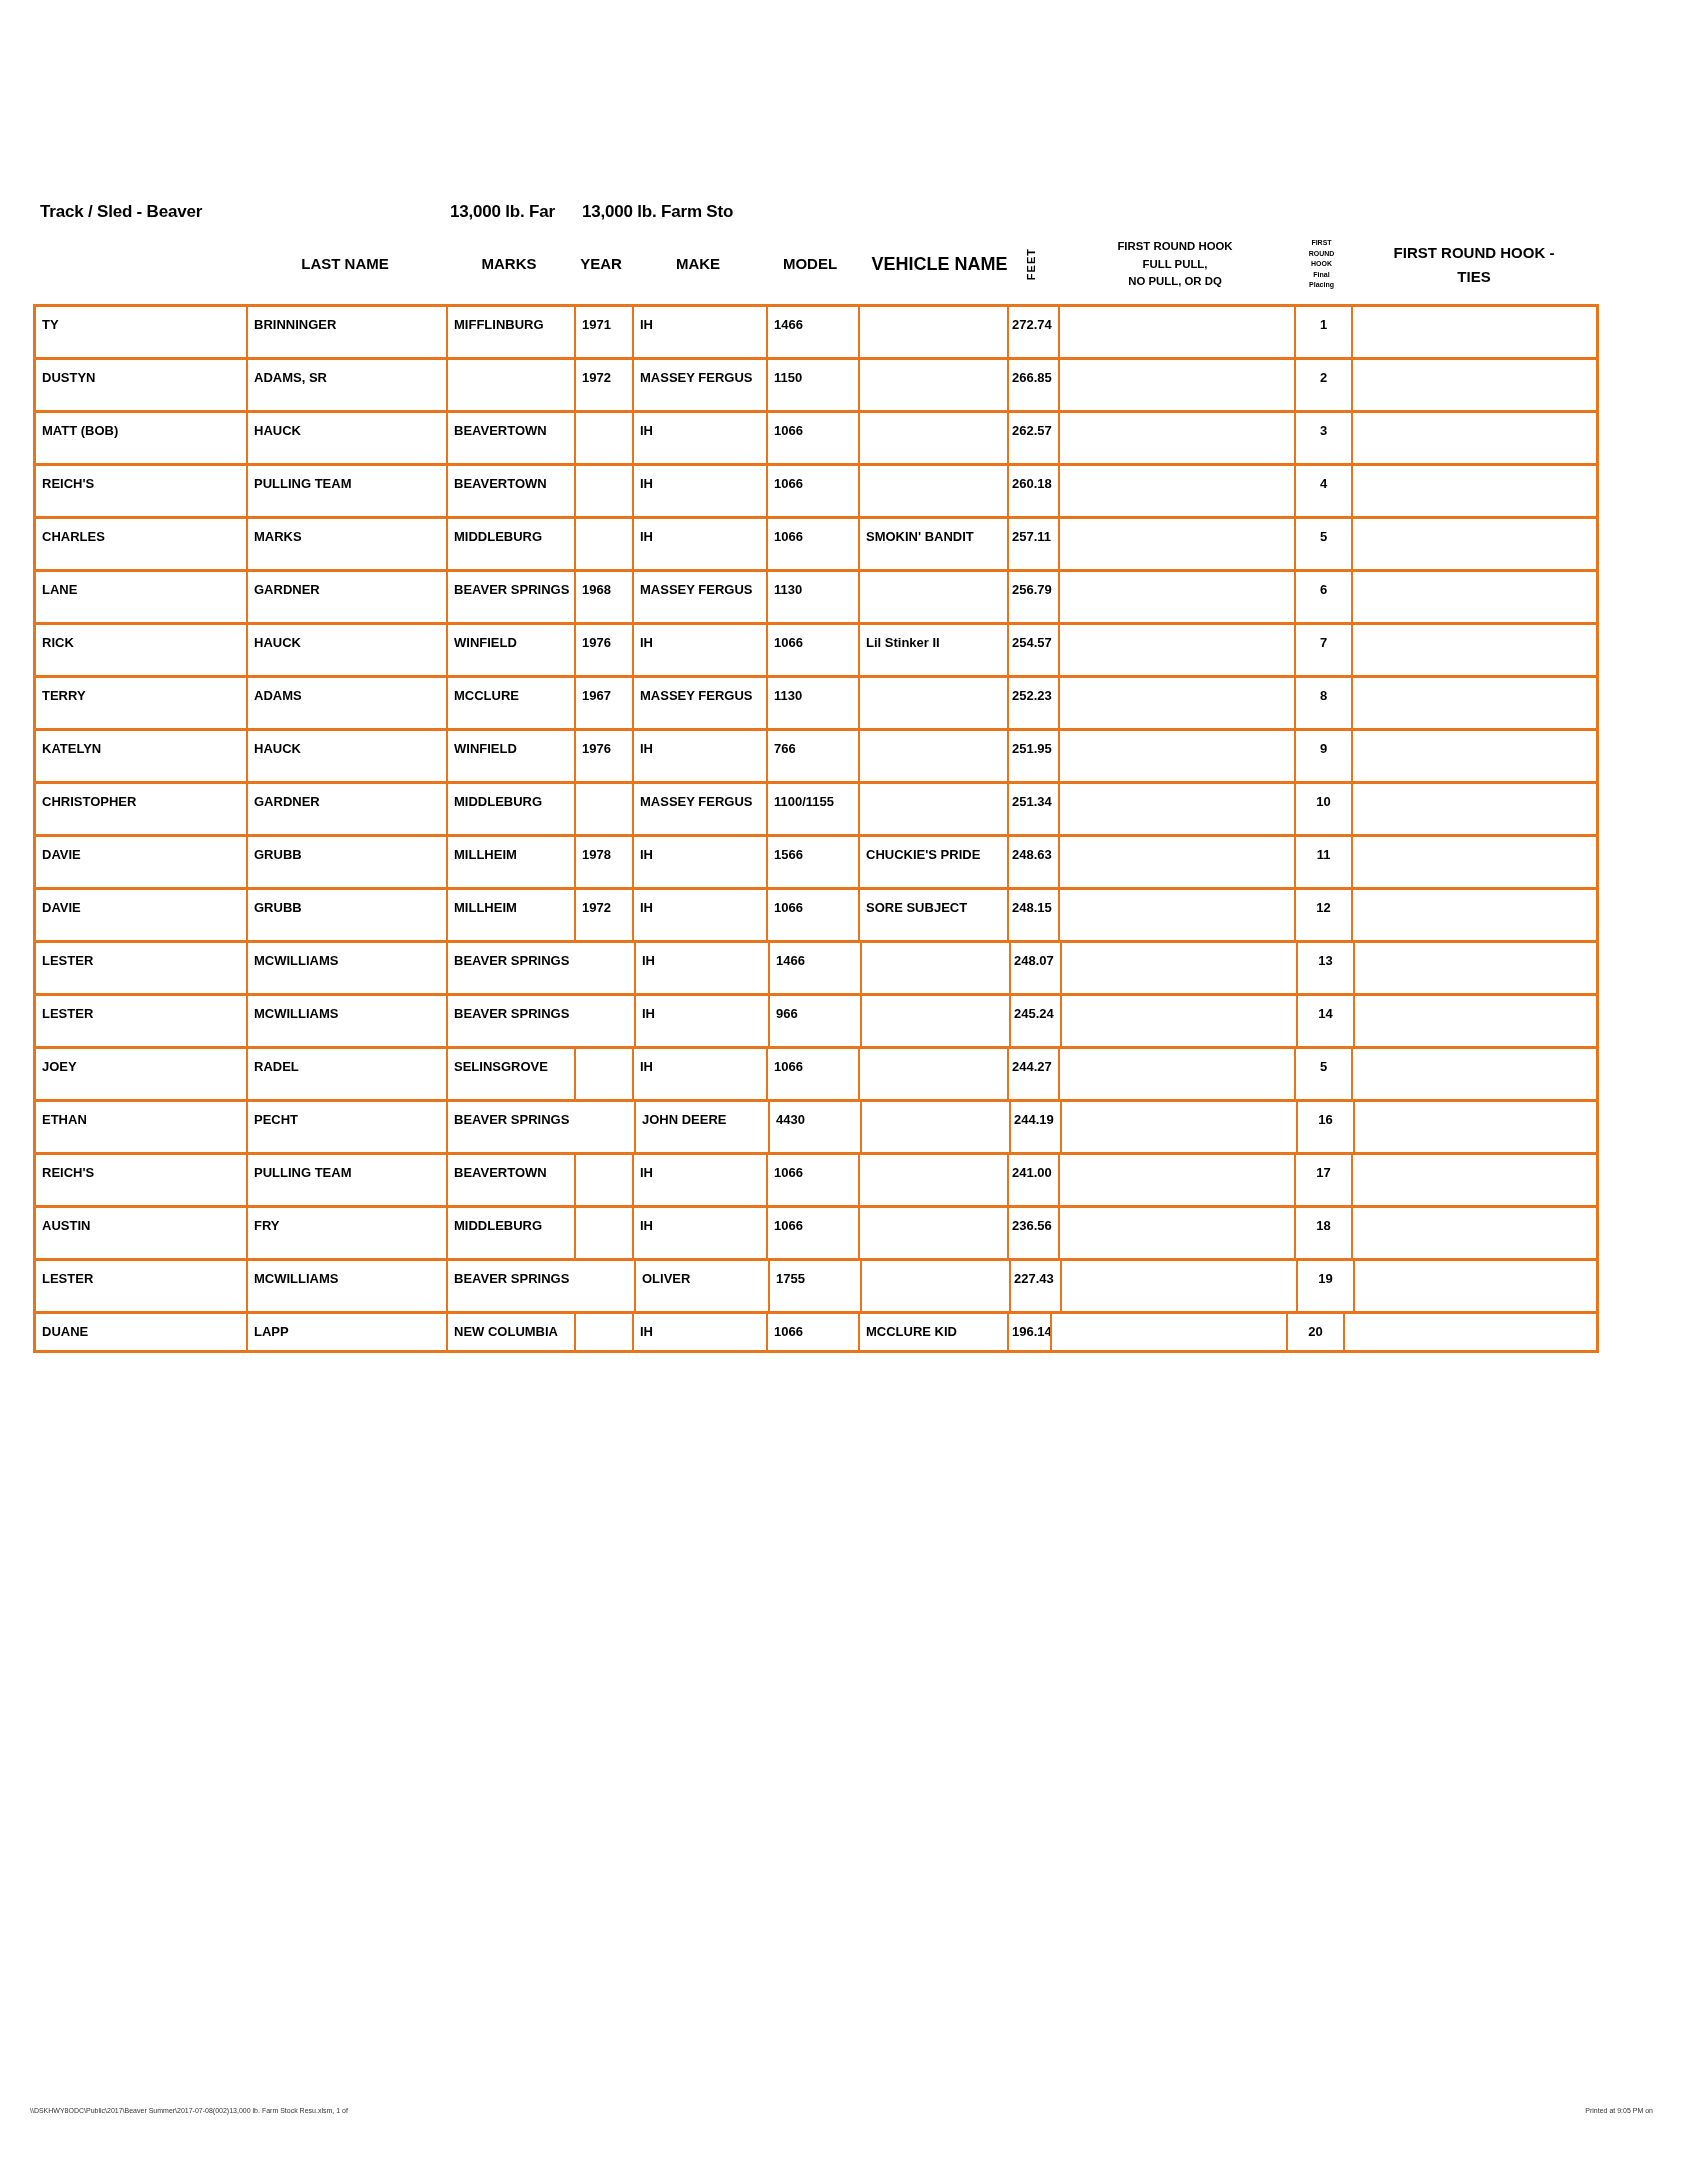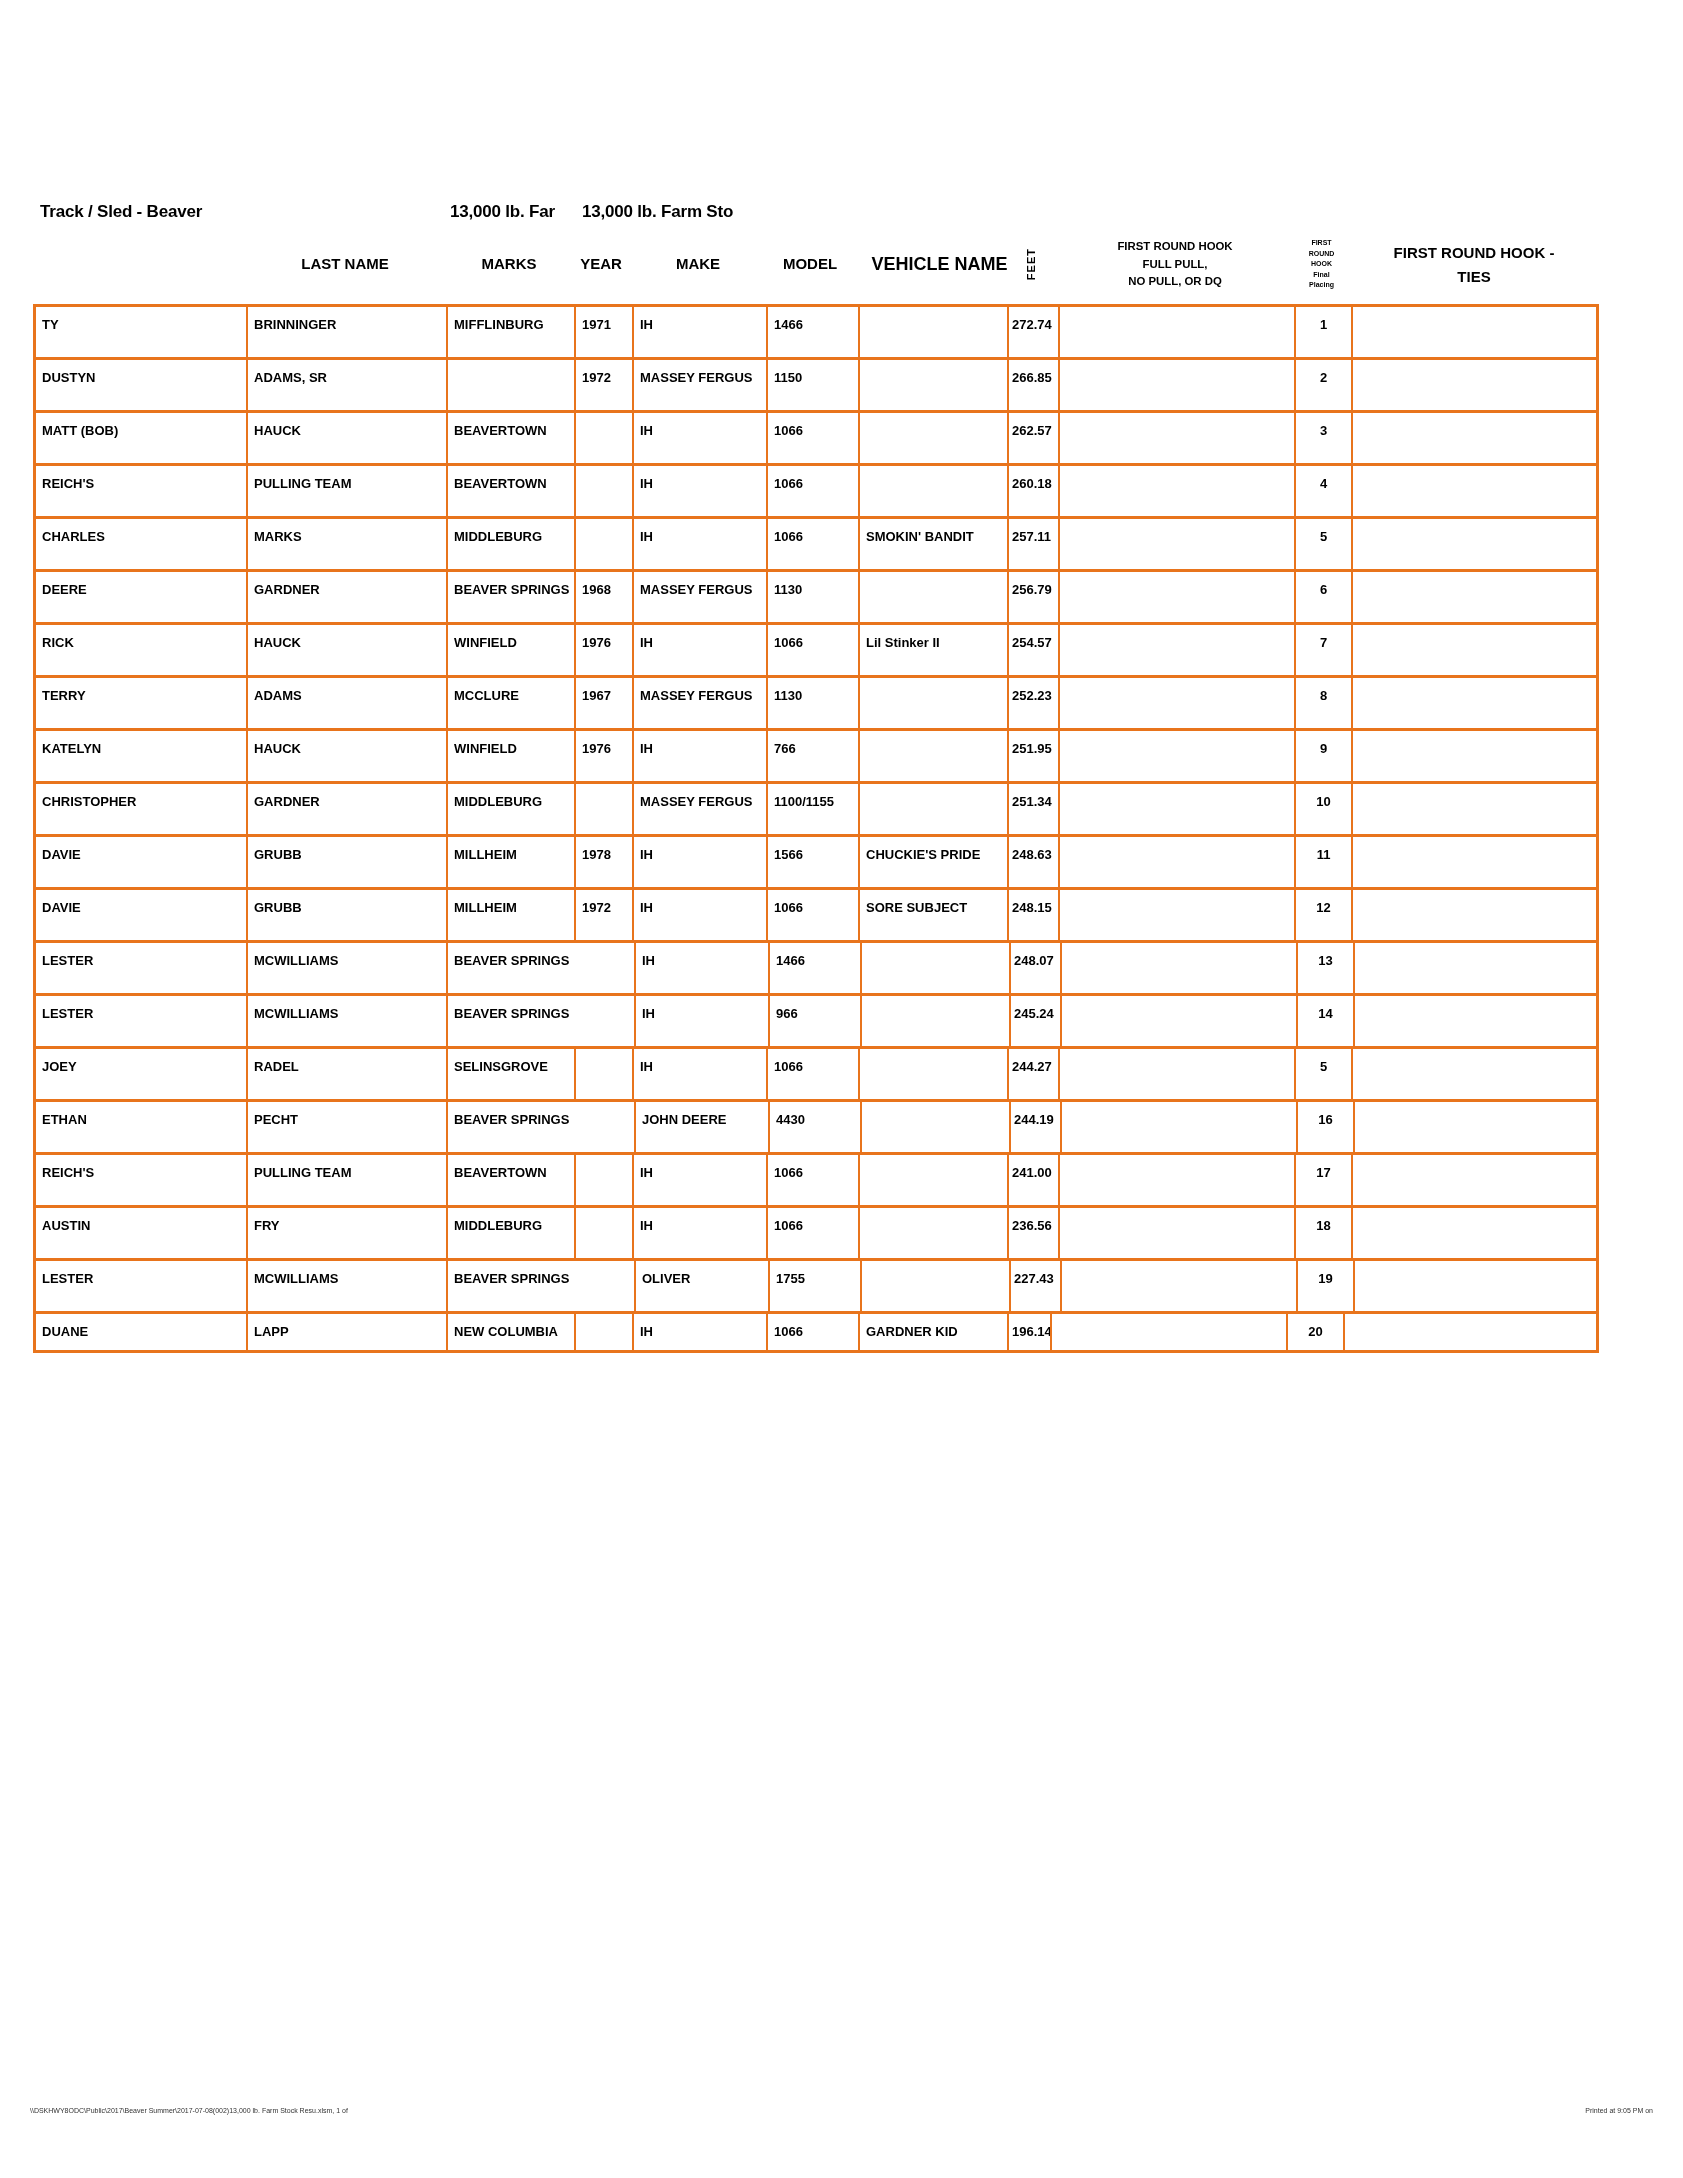--- a/index.html
+++ b/index.html
@@ -168,21 +168,21 @@
         <div class="cell c-year" style="width: 58px;"></div>
         <div class="cell c-text" style="width: 134px;">IH</div>
         <div class="cell c-text" style="width: 92px;">1066</div>
         <div class="cell c-text" style="width: 149px;">SMOKIN' BANDIT</div>
         <div class="cell c-feet" style="width: 51px;">257.11</div>
         <div class="cell c-text" style="width: 236px;"></div>
         <div class="cell c-place" style="width: 57px;">5</div>
         <div class="cell c-text" style="width: 248px;"></div>
       </div>
       <div class="row">
-        <div class="cell c-text" style="width: 212px;">DEERE</div>
+        <div class="cell c-text" style="width: 212px;">LANE</div>
         <div class="cell c-text" style="width: 200px;">GARDNER</div>
         <div class="cell c-text" style="width: 128px;">BEAVER SPRINGS</div>
         <div class="cell c-year" style="width: 58px;">1968</div>
         <div class="cell c-text" style="width: 134px;">MASSEY FERGUS</div>
         <div class="cell c-text" style="width: 92px;">1130</div>
         <div class="cell c-text" style="width: 149px;"></div>
         <div class="cell c-feet" style="width: 51px;">256.79</div>
         <div class="cell c-text" style="width: 236px;"></div>
         <div class="cell c-place" style="width: 57px;">6</div>
         <div class="cell c-text" style="width: 248px;"></div>
@@ -352,21 +352,21 @@
         <div class="cell c-place" style="width: 57px;">19</div>
         <div class="cell c-text" style="width: 248px;"></div>
       </div>
       <div class="row">
         <div class="cell c-text" style="width: 212px;">DUANE</div>
         <div class="cell c-text" style="width: 200px;">LAPP</div>
         <div class="cell c-text" style="width: 128px;">NEW COLUMBIA</div>
         <div class="cell c-year" style="width: 58px;"></div>
         <div class="cell c-text" style="width: 134px;">IH</div>
         <div class="cell c-text" style="width: 92px;">1066</div>
-        <div class="cell c-text" style="width: 149px;">GARDNER KID</div>
+        <div class="cell c-text" style="width: 149px;">MCCLURE KID</div>
         <div class="cell c-feet" style="width: 43px;">196.14</div>
         <div class="cell c-text" style="width: 236px;"></div>
         <div class="cell c-place" style="width: 57px;">20</div>
         <div class="cell c-text" style="width: 248px;"></div>
       </div>
     </div>
 
   <div class="footer-left">\\DSKHWY8ODC\Public\2017\Beaver Summer\2017-07-08(002)13,000 lb. Farm Stock Resu.xlsm, 1 of</div>
   <div class="footer-right">Printed at 9:05 PM on</div>
 

